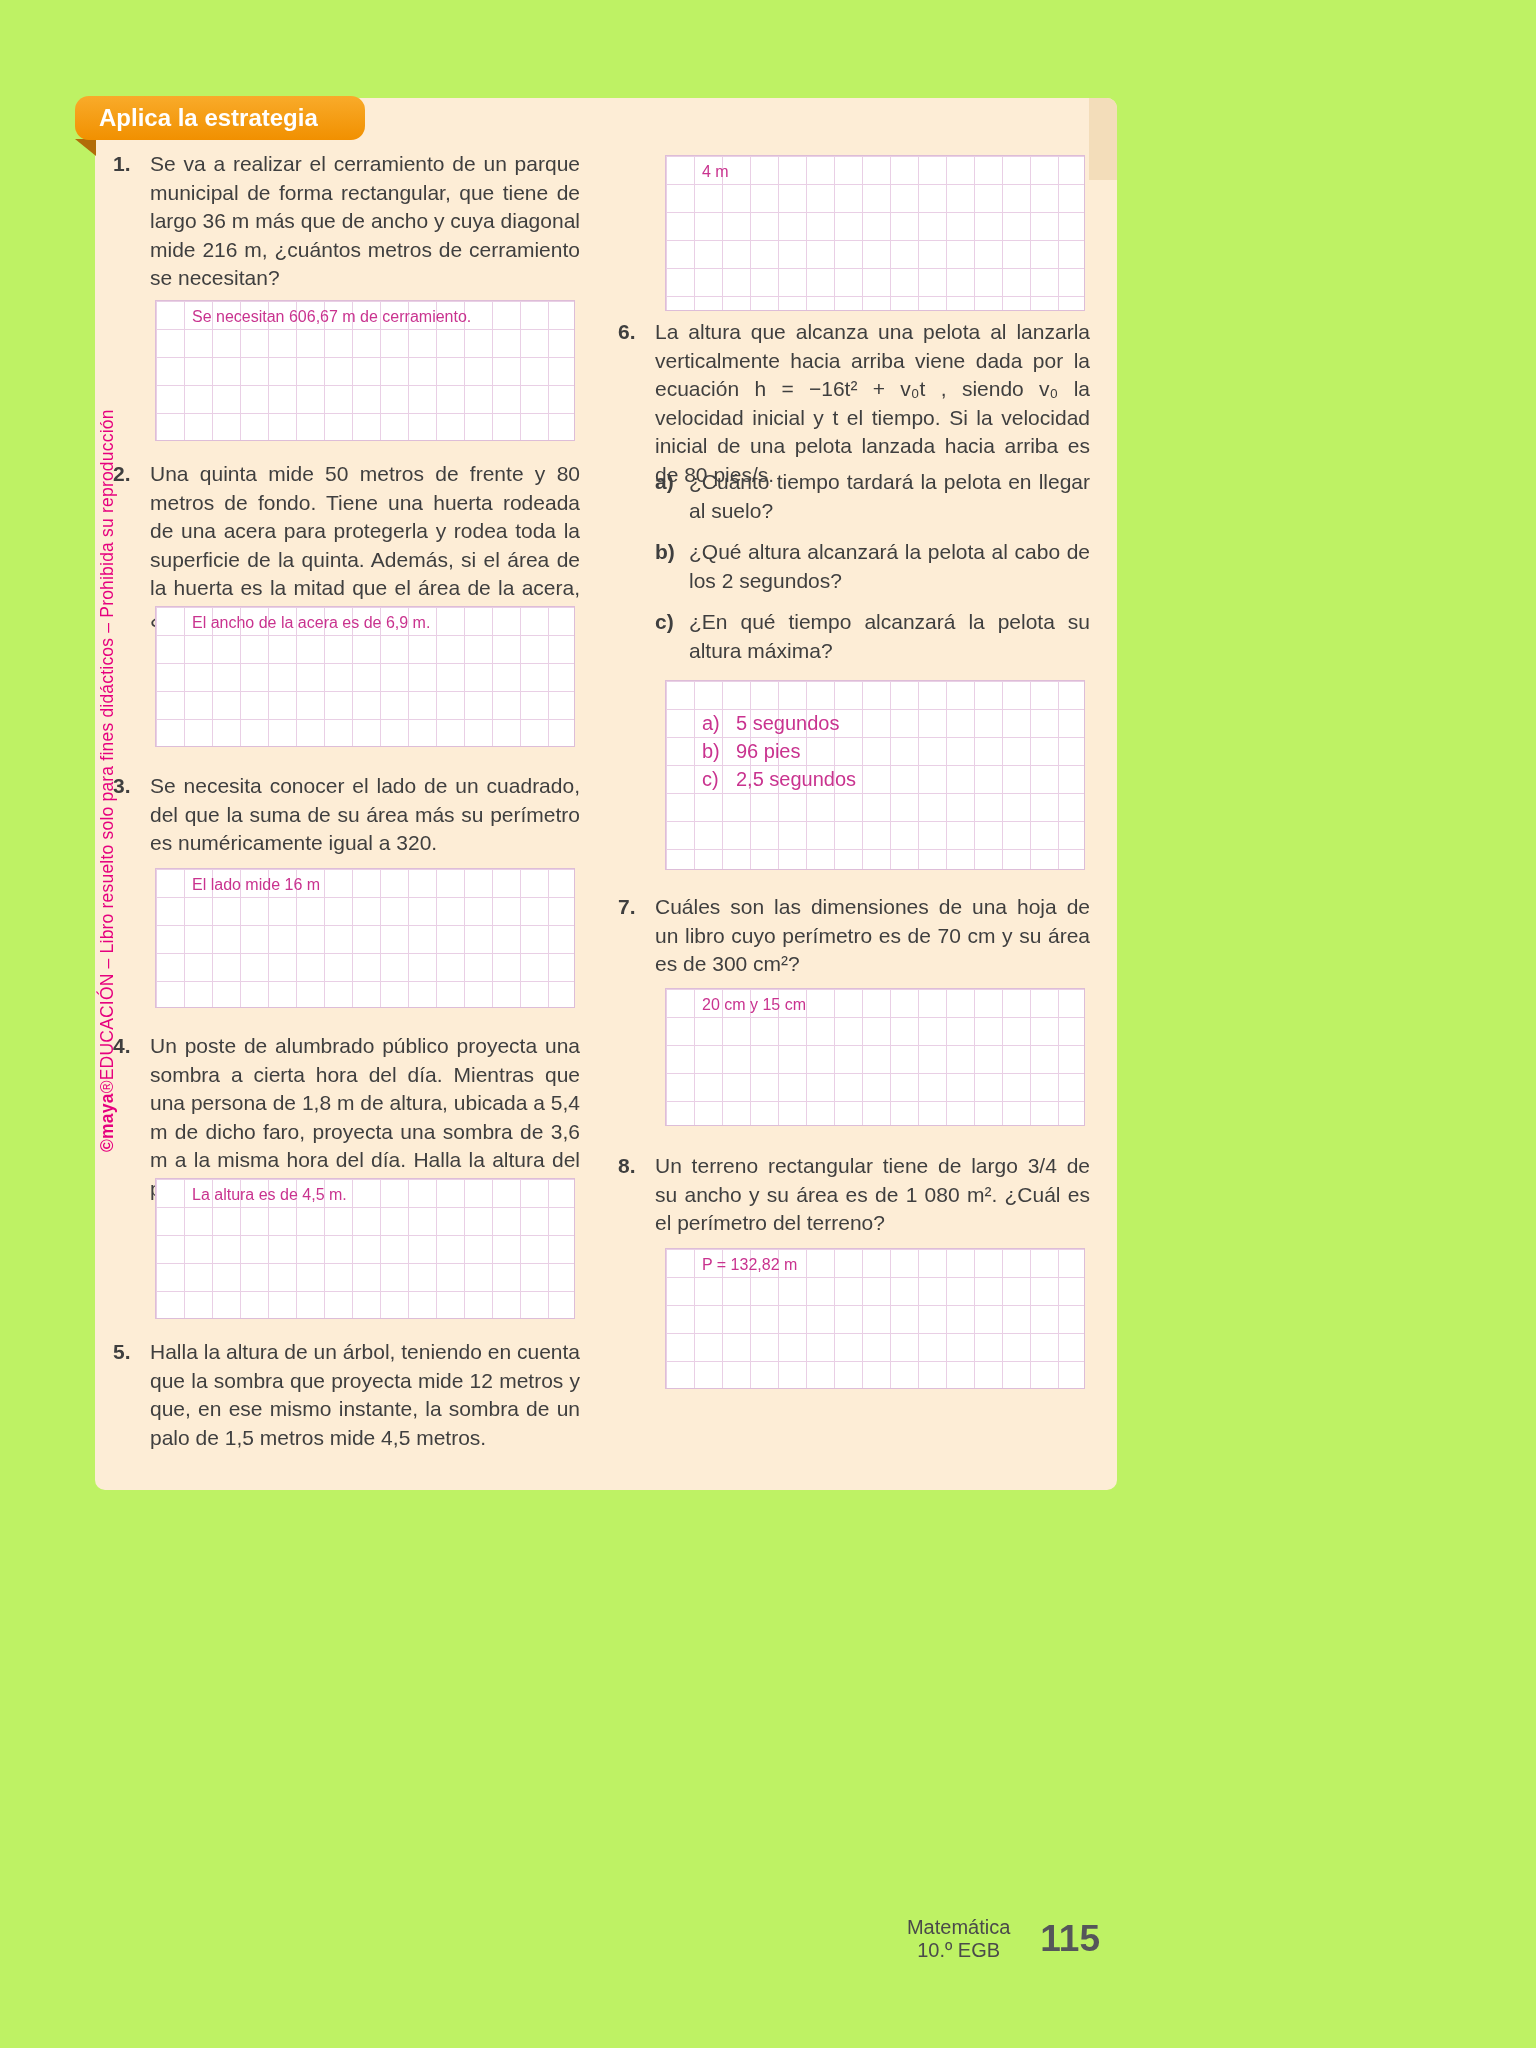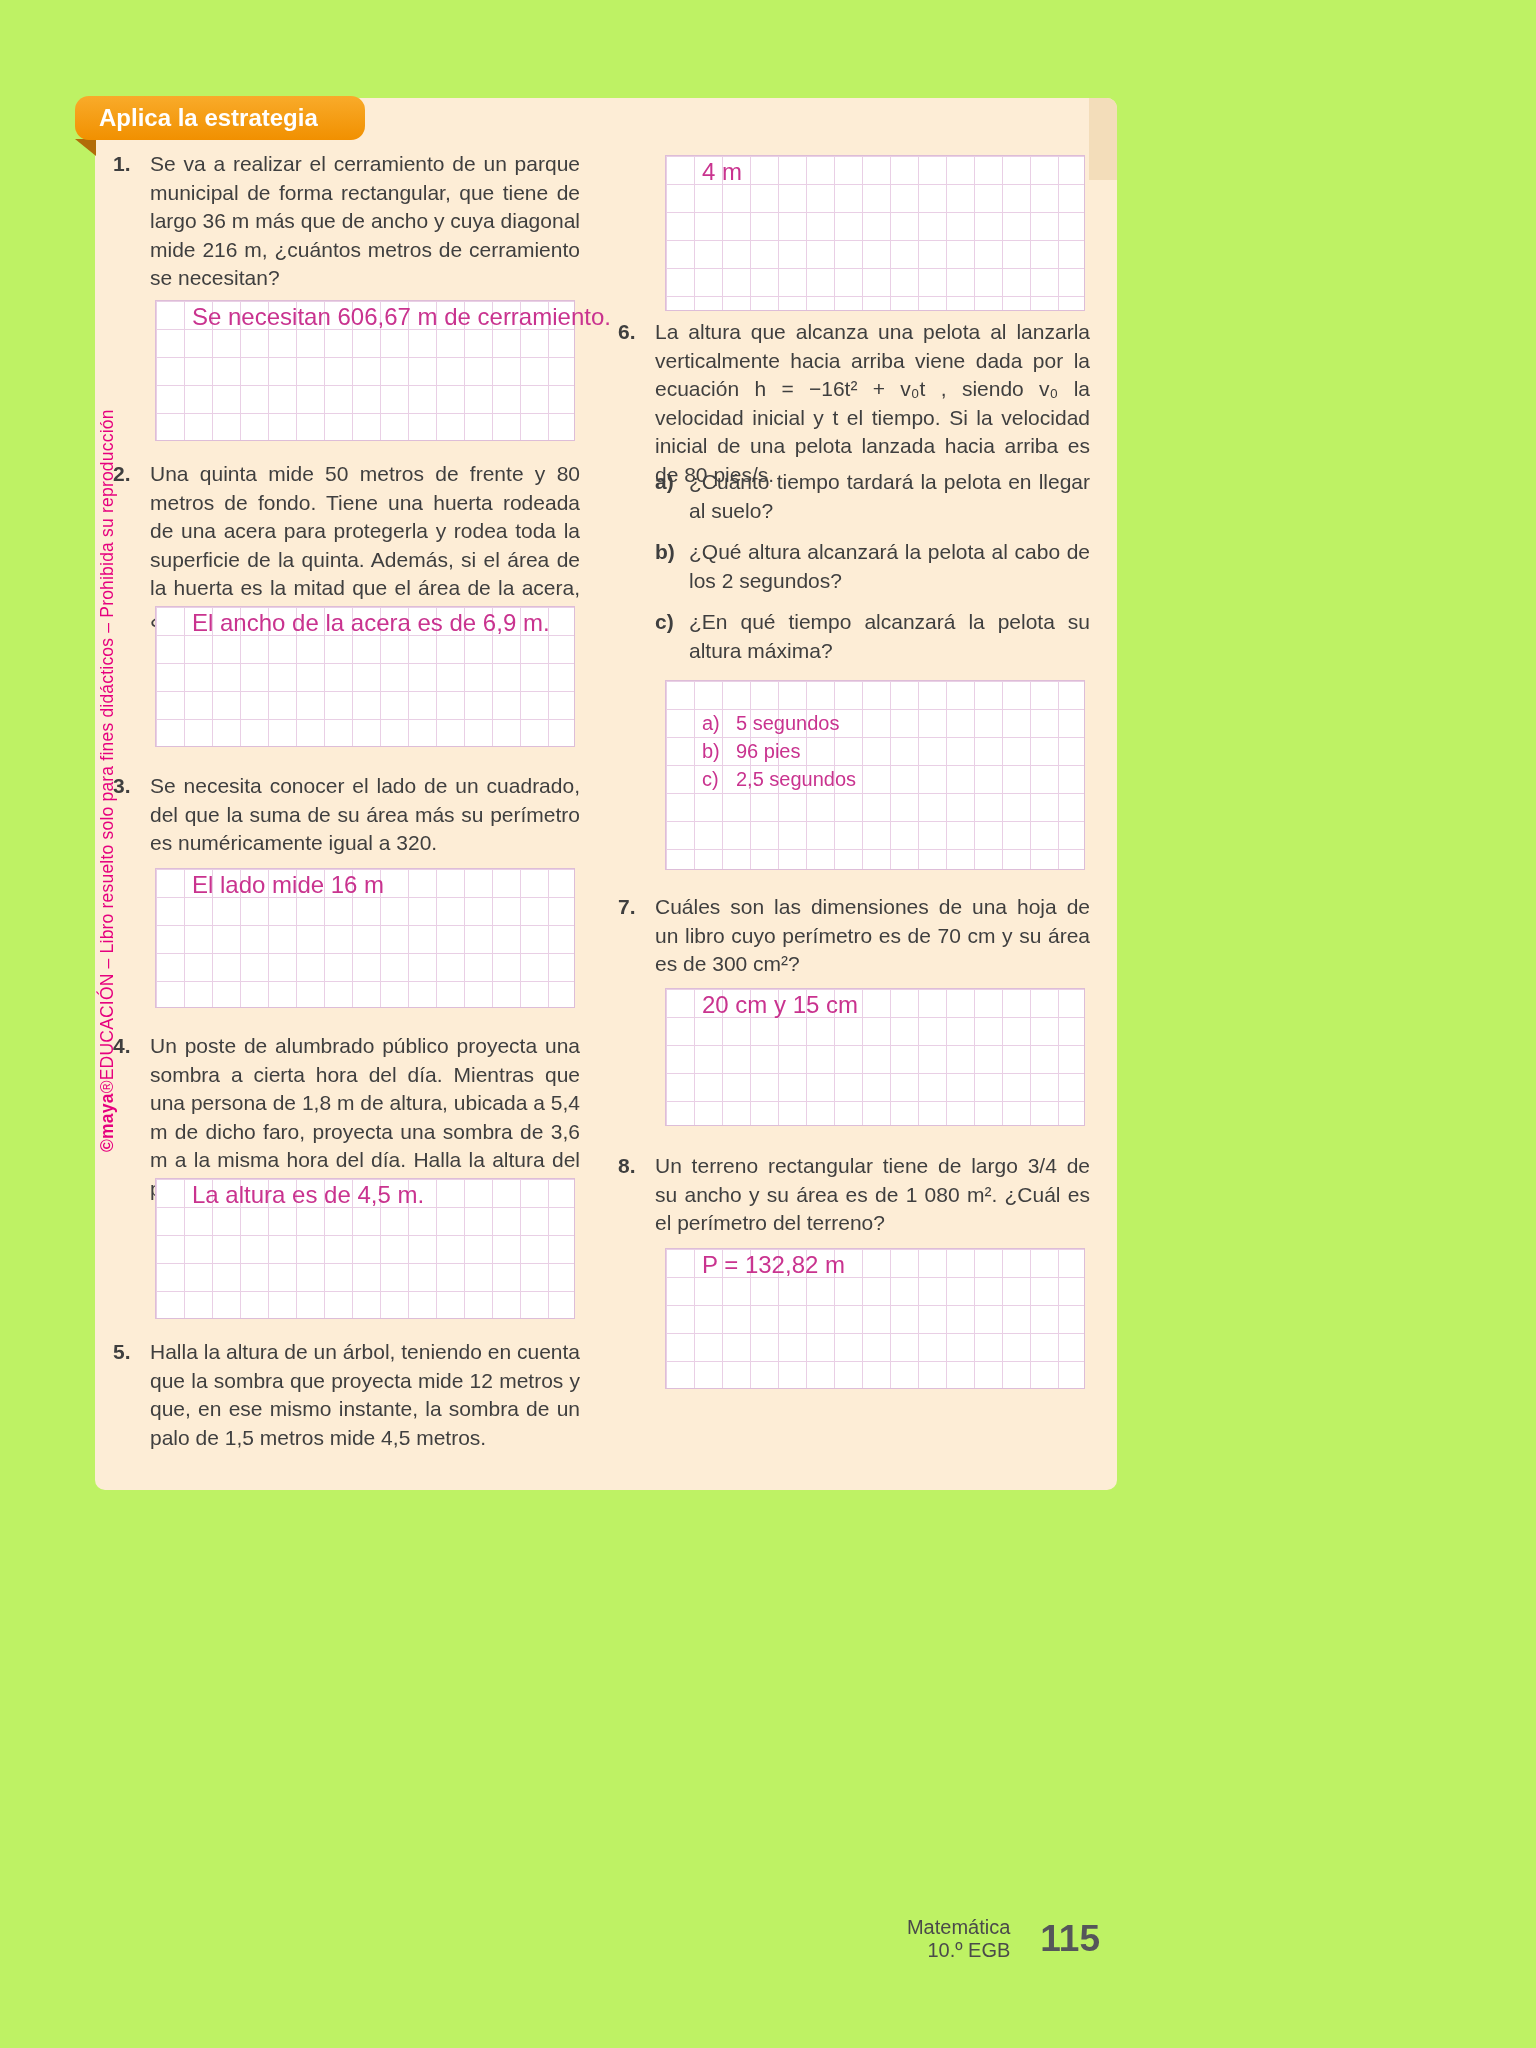--- a/index.html
+++ b/index.html
@@ -30,32 +30,32 @@
   .sub .lbl { font-weight:bold; width:34px; flex-shrink:0; }
   .sub .stxt { flex:1; text-align:justify; }
 
   .grid { position:absolute; width:420px; background-color:#ffffff;
     border:1px solid #ddbdd8;
     background-image:
       repeating-linear-gradient(180deg, #e9cfe5 0, #e9cfe5 1px, transparent 1px, transparent 28px),
       repeating-linear-gradient(90deg, #e9cfe5 0, #e9cfe5 1px, transparent 1px, transparent 28px); }
   .gl { left:155px; }
   .gr { left:665px; }
-  .answer { color:#c9338f; font-size:24px; line-height:28px; padding:2px 0 0 36px; white-space:nowrap; }
+  .answer { color:#c9338f; font-size:16px; line-height:28px; padding:2px 0 0 36px; white-space:nowrap; }
   .ans-list { padding:28px 0 0 36px; }
   .ans-row { display:flex; height:28px; line-height:28px; color:#c9338f; font-size:20px; }
   .ans-lbl { width:34px; flex-shrink:0; }
 
   .sidebar { position:absolute; left:97px; top:1152px; transform:rotate(-90deg);
     transform-origin:0 0; white-space:nowrap; color:#e6007e; font-size:17.5px; letter-spacing:0.2px; }
   .sidebar .logo { font-weight:bold; }
 
   .footer { position:absolute; top:1916px; left:636px; width:464px;
     display:flex; justify-content:flex-end; align-items:center; gap:14px; }
-  .footer .meta { text-align:right; color:#4a4a4a; font-size:20px; line-height:1.15; }
+  .footer .meta { text-align:center; color:#4a4a4a; font-size:20px; line-height:1.15; }
   .footer .meta .grade { font-size:20px; }
   .footer .pagenum { font-size:37px; font-weight:bold; color:#55565a;margin-left:16px; }
 </style>
 </head>
 <body>
 
 <div class="sheet">
 
   <div class="content-bg"></div>
   <div class="corner-tab"></div>

